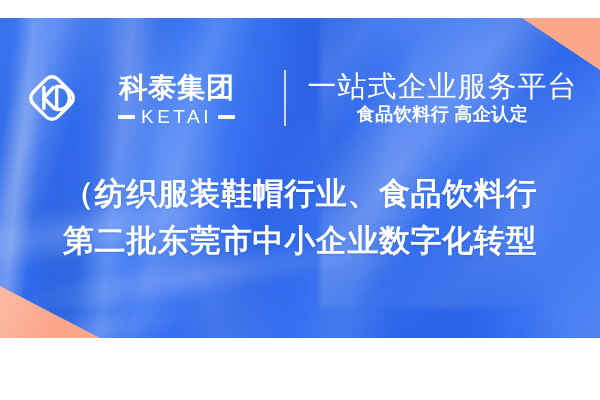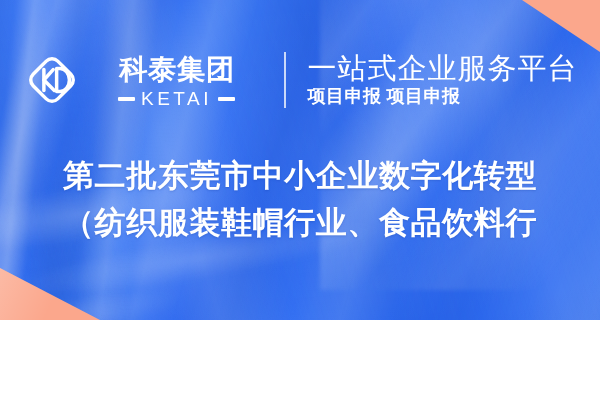--- a/index.html
+++ b/index.html
@@ -10,20 +10,21 @@
   body {
     font-family: "Liberation Sans", "DejaVu Sans", sans-serif;
   }
 
   #banner {
     position: relative;
     width: 600px;
     height: 320px;
     overflow: hidden;
     background: #4d7c0f;
+    margin-top: 18px;
   }
 
   
   .bg-base {
     position: absolute;
     inset: 0;
     background:
       linear-gradient(118deg,
         #3f7bf5 0%,
         #2f6bf0 18%,
@@ -206,21 +207,21 @@
   .divider {
     width: 2px;
     height: 56px;
     background: rgba(255,255,255,0.75);
     margin: 0 22px;
     flex: none;
   }
   .tagline {
     display: flex;
     flex-direction: column;
-    align-items: flex-start;
+    align-items: center;
     gap: 4px;
   }
   .tagline-main {
     color: #ffffff;
     font-size: 29px;
     line-height: 1.06;
     letter-spacing: 1px;
     white-space: nowrap;
     font-family: "Liberation Sans", "DejaVu Sans", sans-serif;
     font-weight: normal;
@@ -294,23 +295,23 @@
           <span class="brand-en">KETAI</span>
           <span class="dash"></span>
         </div>
       </div>
     </div>
 
     <div class="divider"></div>
 
     <div class="tagline">
       <div class="tagline-main">一站式企业服务平台</div>
-      <div class="tagline-sub">项目申报 项目申报</div>
+      <div class="tagline-sub">食品饮料行 高企认定</div>
     </div>
 
   </div>
 
   <div class="title-block">
+    <div class="title-line">（纺织服装鞋帽行业、食品饮料行</div>
     <div class="title-line">第二批东莞市中小企业数字化转型</div>
-    <div class="title-line">（纺织服装鞋帽行业、食品饮料行</div>
   </div>
 
 </div>
 
 </body></html>

